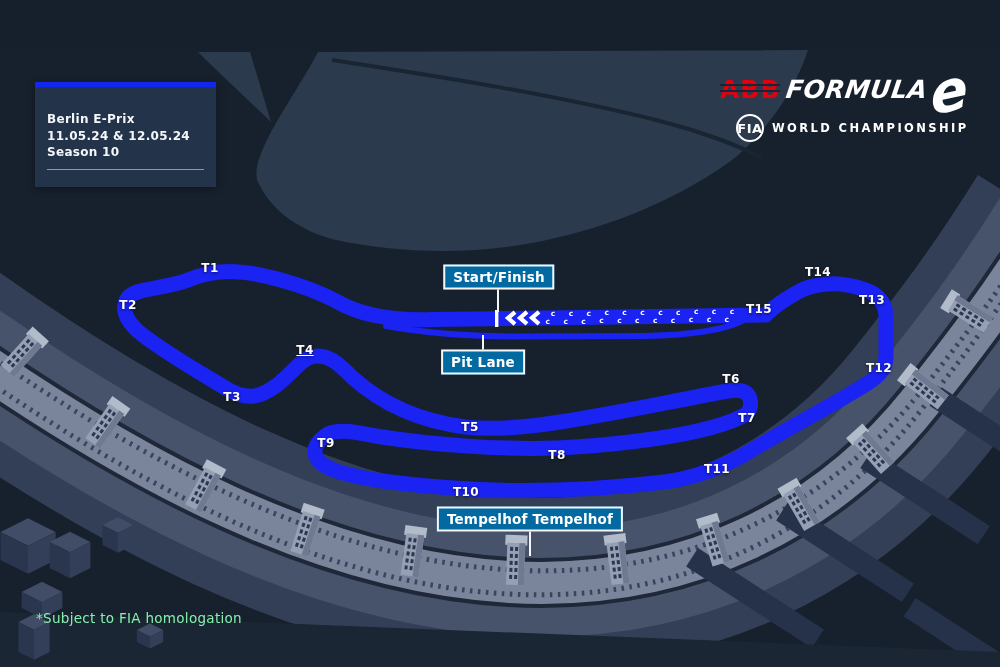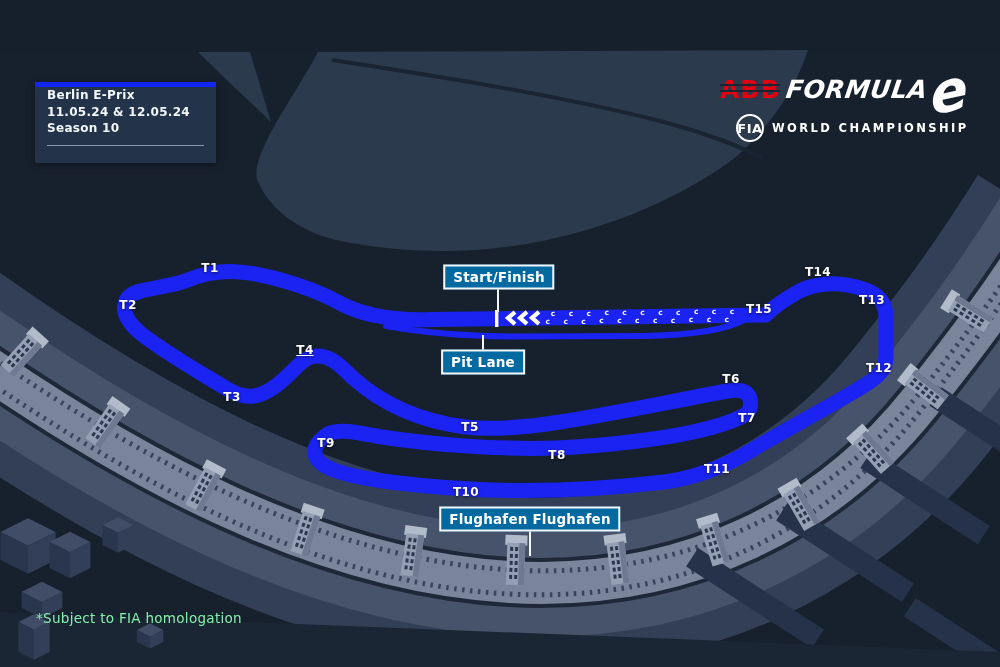--- a/index.html
+++ b/index.html
@@ -4,21 +4,21 @@
 <style>
   html,body{margin:0;padding:0;background:#0b121c;}
   .stage{position:relative;width:1000px;height:667px;overflow:hidden;background:#17202D;
          font-family:"DejaVu Sans","Liberation Sans",sans-serif;color:#fff;}
   .stage svg{position:absolute;left:0;top:0;}
 
   
   .info-panel{position:absolute;left:35px;top:82px;width:181px;background:#22334A;
               box-shadow:0 2px 8px rgba(0,0,0,.35);padding:0 0 10px 0;}
   .info-accent{height:5px;width:100%;}
-  .info-body{padding:0 12px 0 12px;}
+  .info-body{padding:24px 12px 0 12px;}
   .info-line{font-size:12px;font-weight:700;letter-spacing:.3px;line-height:16.5px;color:#F4F7FA;}
   .info-divider{border:none;border-top:1px solid #8B98AB;margin:8px 0 7px 0;}
   .stat-row{display:flex;font-size:11.5px;font-weight:700;letter-spacing:.2px;line-height:15.5px;color:#F4F7FA;}
   .stat-label{width:92px;}
 
   
   .logo{position:absolute;left:720px;top:76px;width:250px;}
   .logo-row1{display:flex;align-items:flex-start;}
   .abb{position:relative;color:#E3000F;font-weight:900;font-size:25px;letter-spacing:1px;line-height:28px;}
   .abb-slit{position:absolute;left:0;width:100%;height:2.2px;background:#1A2433;}
@@ -375,16 +375,16 @@
       <span class="turn-label" style="left: 872px; top: 300px;">T13</span>
       <span class="turn-label" style="left: 818px; top: 272px;">T14</span>
       <span class="turn-label" style="left: 759px; top: 309px;">T15</span>
     </div>
   <div id="callout-layer">
       <div class="leader" style="left: 497px; top: 289px; height: 23px;"></div>
       <div class="callout" style="left: 499px; top: 277px;">Start/Finish</div>
       <div class="leader" style="left: 482px; top: 335px; height: 16px;"></div>
       <div class="callout" style="left: 483px; top: 362px;">Pit Lane</div>
       <div class="leader" style="left: 529px; top: 531px; height: 25px;"></div>
-      <div class="callout" style="left: 530px; top: 519px;">Flughafen Flughafen</div>
+      <div class="callout" style="left: 530px; top: 519px;">Tempelhof Tempelhof</div>
     </div>
   <div class="footnote">*Subject to FIA homologation</div>
 </div>
 
 </body></html>

